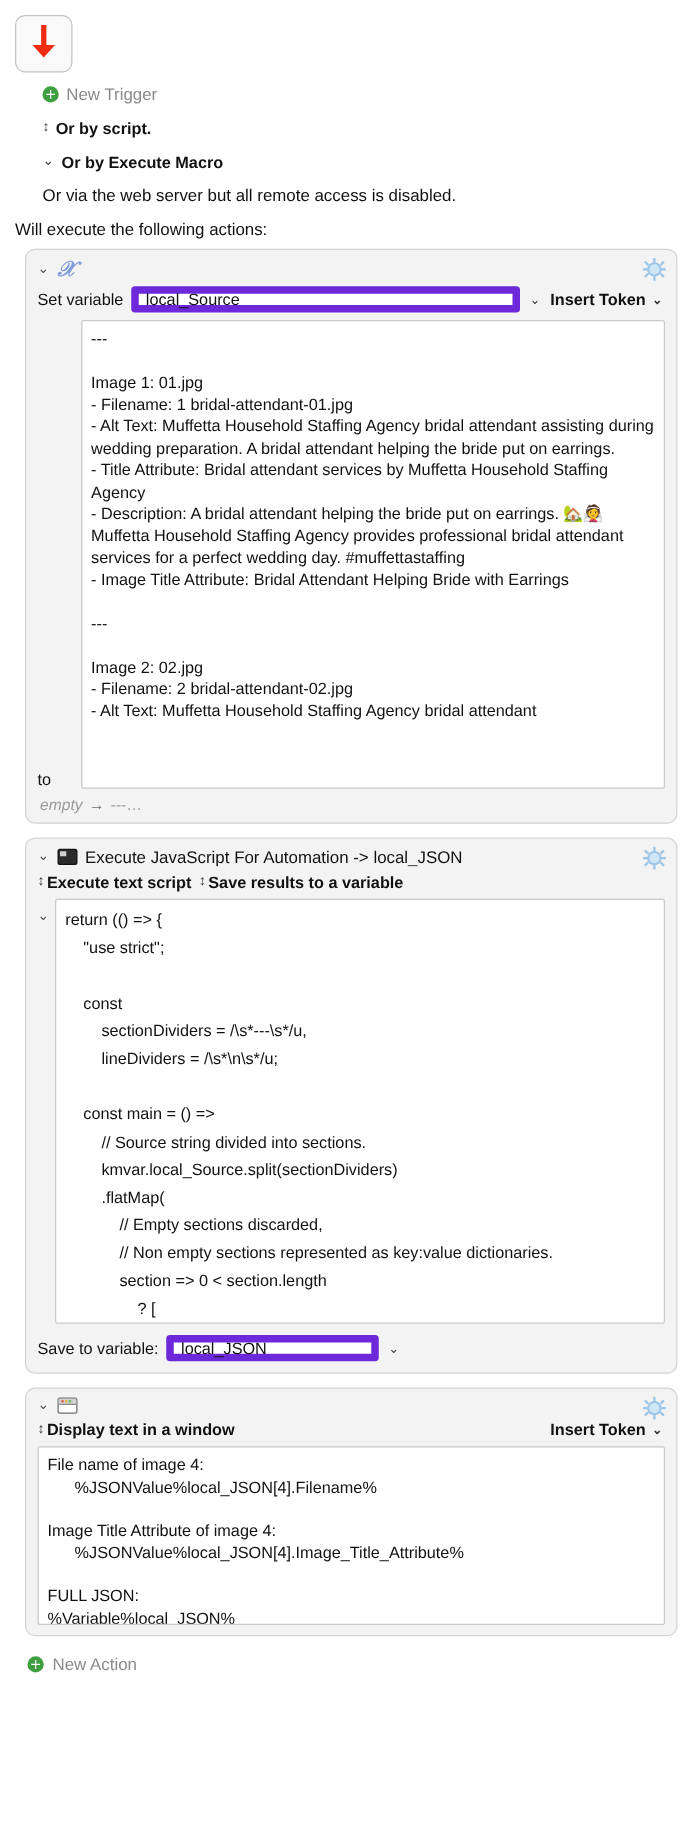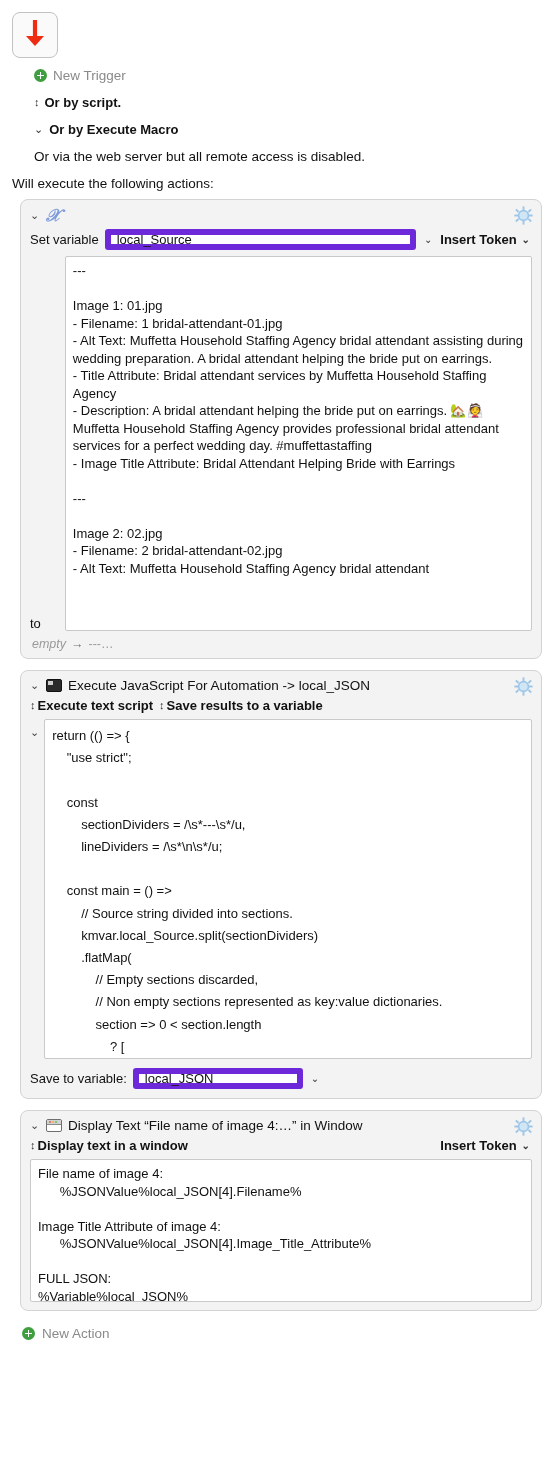--- a/index.html
+++ b/index.html
@@ -351,21 +351,20 @@
       </span>
       <span class="caret">⌄</span>
       <span class="spacer"></span>
     </div>
   </div>
 
   <div class="action pad-b">
     <div class="action-head">
       <span class="disclosure">⌄</span>
       <span class="ico ico-win"></span>
-      <span class="action-title">Display Text “File name of image 4:…” in Window</span>
       <span class="gear">
         <svg width="19" height="19" viewBox="0 0 20 20" aria-hidden="true">
           <g fill="#9ec6e8">
             <circle cx="10" cy="10" r="6.1"></circle>
             <rect x="9" y="0.4" width="2" height="4"></rect>
               <rect x="9" y="15.6" width="2" height="4"></rect>
             <rect x="0.4" y="9" width="4" height="2"></rect>
               <rect x="15.6" y="9" width="4" height="2"></rect>
             <rect x="2.4" y="2.9" width="2" height="4" transform="rotate(-45 3.4 4.9)"></rect>
             <rect x="15.6" y="12.9" width="2" height="4" transform="rotate(-45 16.6 14.9)"></rect>

